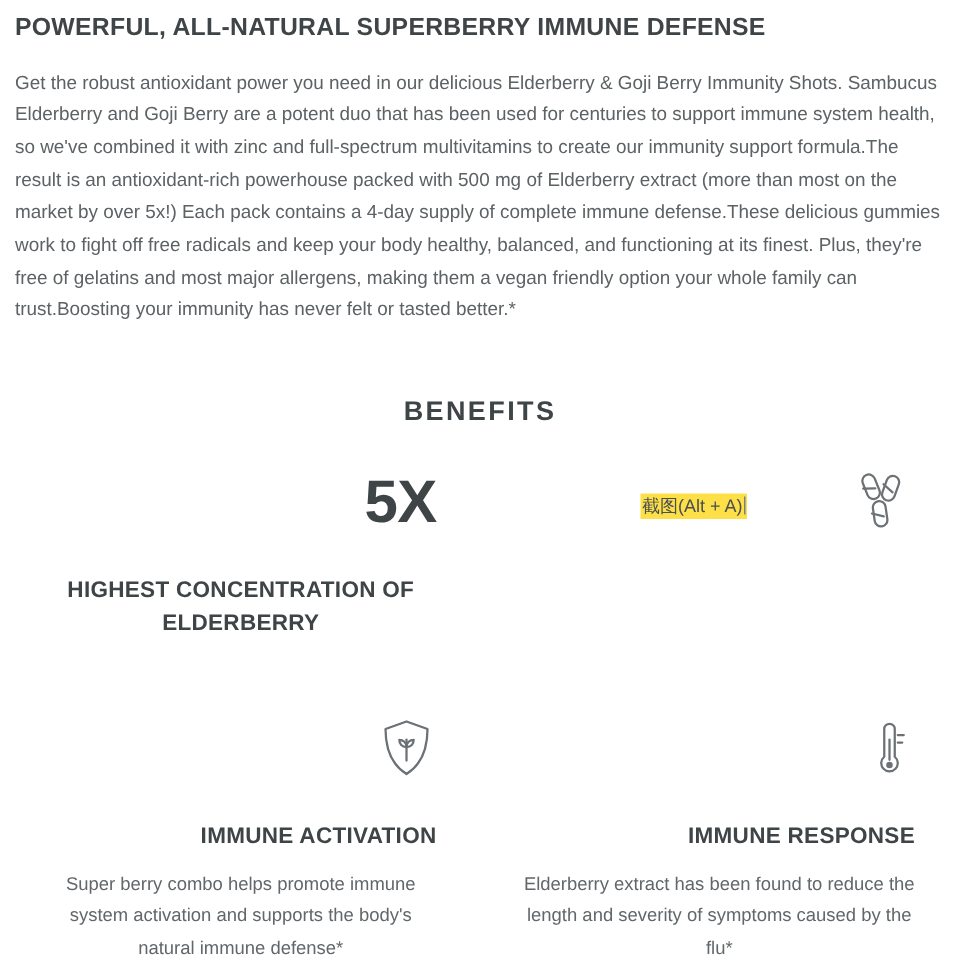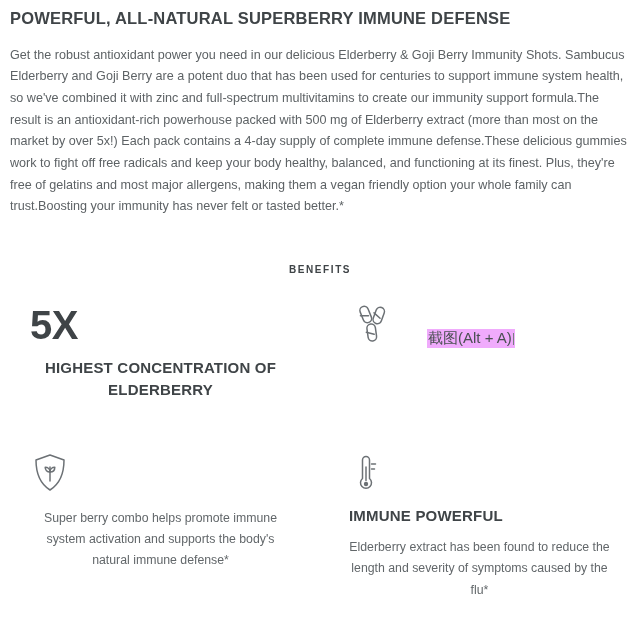--- a/index.html
+++ b/index.html
@@ -34,55 +34,55 @@
   .intro {
     margin: 14px 2px 16px 2px;
     font-size: 12.6px;
     line-height: 1.72;
     color: #5d6265;
     text-align: left;
   }
   .benefits-title {
     margin: 46px 0 0 0;
     text-align: center;
-    font-size: 10px;
+    font-size: 18px;
     font-weight: bold;
     letter-spacing: 1.6px;
     color: #3f4447;
   }
   .grid {
     margin: 26px 0 0 0;
     display: grid;
     grid-template-columns: 1fr 1fr;
     column-gap: 14px;
     row-gap: 18px;
   }
   .cell {
     display: flex;
     flex-direction: column;
-    align-items: flex-start;
+    align-items: flex-end;
     text-align: center;
     padding: 0 22px;
     box-sizing: border-box;
   }
   .icon-wrap {
     height: 48px;
     display: flex;
     align-items: center;
     justify-content: center;
   }
   .big-5x {
     font-size: 40px;
     font-weight: bold;
     color: #3f4447;
     letter-spacing: -0.5px;
     line-height: 1;
   }
   .cell-title {
-    margin-top: 8px;
+    margin-top: 24px;
     font-size: 15px;
     font-weight: bold;
     color: #3f4447;
     line-height: 1.45;
     letter-spacing: 0.2px;
   }
   .cell-title.tight {
     line-height: 1.4;
   }
   .cell-body {
@@ -97,23 +97,23 @@
     stroke: #6c7175;
     stroke-width: 1.5;
     stroke-linecap: round;
     stroke-linejoin: round;
   }
   
   .capture-hint {
     position: absolute;
     left: 427px;
     top: 320px;
-    font-size: 15px;
+    font-size: 12px;
     color: #4a4f52;
-    background: #f0abfc;
+    background: #fde047;
     padding: 0 1px;
     letter-spacing: 0;
     white-space: nowrap;
   }
   .capture-hint .caret {
     display: inline-block;
     width: 1px;
     height: 12px;
     background: #7a7f82;
     vertical-align: -2px;
@@ -160,36 +160,37 @@
       <div class="icon-wrap">
         <svg width="40" height="46" viewBox="0 0 40 46" aria-hidden="true">
           <g class="stroke-ico">
             <path d="M20 5 L34 10 C34 26 28 35 20 40 C12 35 6 26 6 10 Z"></path>
             <path d="M20 17 L20 31"></path>
             <path d="M20 22 C17 22 15.2 20 15.2 17.2 C17.8 17.2 20 19 20 22 Z"></path>
             <path d="M20 22 C23 22 24.8 20 24.8 17.2 C22.2 17.2 20 19 20 22 Z"></path>
           </g>
         </svg>
       </div>
+      <div class="cell-title">IMMUNE ACTIVATION</div>
       <div class="cell-body">Super berry combo helps promote immune system activation and supports the body's natural immune defense*</div>
     </div>
 
     <div class="cell row2">
       <div class="icon-wrap">
         <svg width="34" height="46" viewBox="0 0 34 46" aria-hidden="true">
           <g class="stroke-ico">
             <path d="M20.5 28.5 V10 a3.5 3.5 0 0 0 -7 0 v18.5 a5.5 5.5 0 1 0 7 0 Z"></path>
             <path d="M17 17 v13.5"></path>
             <circle cx="17" cy="34" r="2.2" fill="#6c7175" stroke="none"></circle>
             <path d="M22.5 14 h4"></path>
             <path d="M22.5 19 h3"></path>
           </g>
         </svg>
       </div>
-      <div class="cell-title">IMMUNE POWERFUL</div>
+      <div class="cell-title">IMMUNE RESPONSE</div>
       <div class="cell-body">Elderberry extract has been found to reduce the length and severity of symptoms caused by the flu*</div>
     </div>
 
   </div>
 
   <div class="capture-hint"><span>截图(Alt + A)</span><span class="caret"></span></div>
 
 </div>
 
 </body></html>

